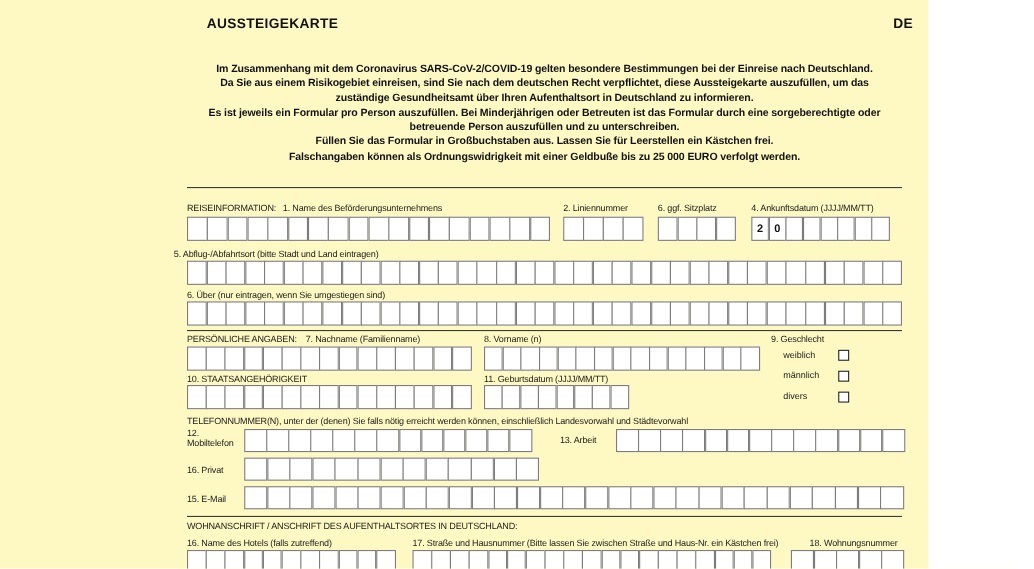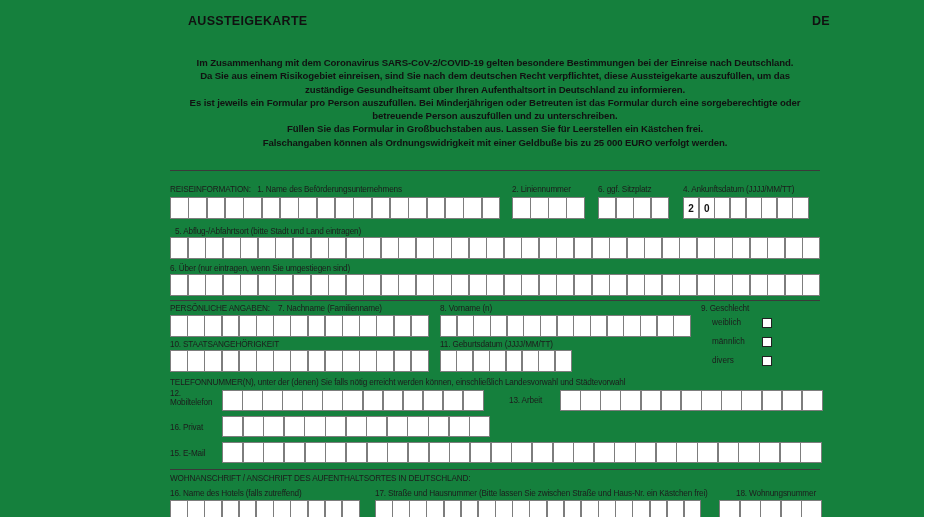--- a/index.html
+++ b/index.html
@@ -1,18 +1,18 @@
 <!DOCTYPE html>
 <html lang="de"><head>
 <meta charset="utf-8">
 <style>
   html,body { margin:0; padding:0; background:#fff; }
   .page {
-    position:relative; width:924px; height:517px; overflow:hidden;
-    background:#15803d; font-family:"Liberation Sans", sans-serif; color:#111;
+    position:relative; width:844px; height:517px; overflow:hidden;
+    background:#fef9c3; font-family:"Liberation Sans", sans-serif; color:#111;
   }
   .title { position:absolute; font-size:12.5px; font-weight:bold; letter-spacing:.3px; }
   .intro {
     position:absolute; left:170px; top:56px; width:650px;
     text-align:center; font-weight:bold; font-size:9.6px; line-height:13.3px;
     letter-spacing:-0.1px;
   }
   .hline { position:absolute; left:170px; width:650px; border-top:1.6px solid #3a3a3a; height:0; }
   .lbl {
     position:absolute; font-size:8.2px; color:#1c1c1c; letter-spacing:-0.15px;
@@ -93,21 +93,21 @@
       <div class="box">2</div>
       <div class="box">0</div>
       <div class="box"></div>
       <div class="box"></div>
       <div class="box"></div>
       <div class="box"></div>
       <div class="box"></div>
       <div class="box"></div>
     </div>
 
-  <div class="lbl" style="left:175px; top:227px;">5. Abflug-/Abfahrtsort (bitte Stadt und Land eintragen)</div>
+  <div class="lbl" style="left:158px; top:227px;">5. Abflug-/Abfahrtsort (bitte Stadt und Land eintragen)</div>
   <div class="boxrow h23" style="left:170px; top:237px; width:650px;">
       <div class="box"></div>
       <div class="box"></div>
       <div class="box"></div>
       <div class="box"></div>
       <div class="box"></div>
       <div class="box"></div>
       <div class="box"></div>
       <div class="box"></div>
       <div class="box"></div>

